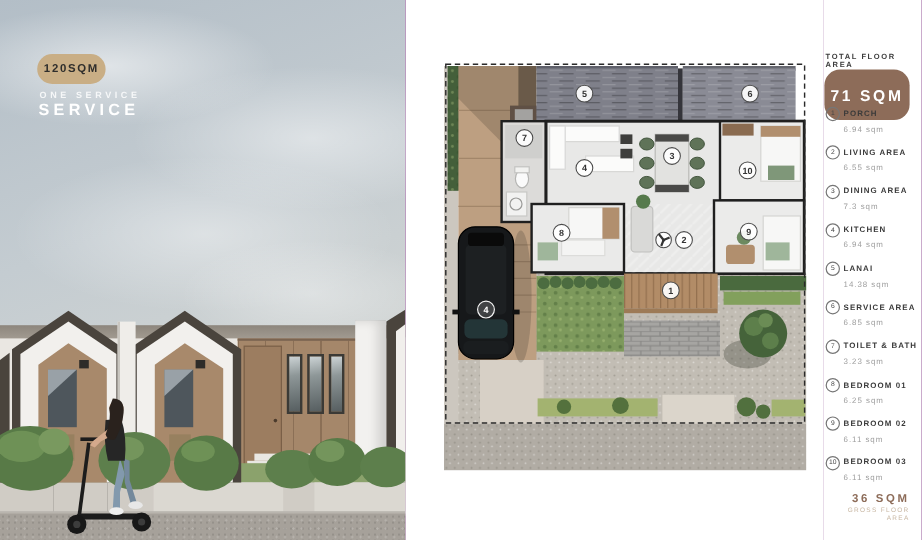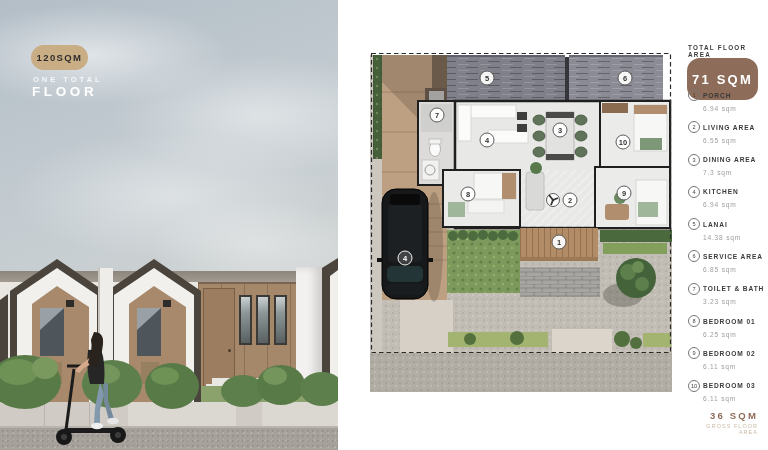--- a/index.html
+++ b/index.html
@@ -161,22 +161,22 @@
         <ellipse cx="97" cy="426" rx="6" ry="3.2" fill="#efefef"></ellipse>
         <ellipse cx="113" cy="421" rx="6" ry="3.2" fill="#e7e7e7"></ellipse>
         <path d="M88,350 Q86,368 90,384 L104,384 Q106,364 101,349 Z" fill="#262626"></path>
         <path d="M92,356 L78,367 L75,371 L79,373 L84,368 L95,362 Z" fill="#d4a98c"></path>
         <circle cx="97" cy="340" r="6" fill="#d4a98c"></circle>
         <path d="M94,332 Q104,332 103,344 Q102,356 96,366 Q90,368 88,362 Q93,350 91,340 Z" fill="#2a221d"></path>
       </g>
     </svg>
 
     <div class="badge-pill abs">120SQM</div>
-    <div class="badge-sub abs">ONE TOTAL</div>
-    <div class="badge-title abs">FLOOR</div>
+    <div class="badge-sub abs">ONE SERVICE</div>
+    <div class="badge-title abs">SERVICE</div>
   </div>
 
   <div class="plan-panel">
     <svg class="plan-svg" width="302" height="340" viewBox="0 0 302 340">
       <defs>
         <pattern id="pg" width="7" height="7" patternUnits="userSpaceOnUse">
           <circle cx="2" cy="2" r=".8" fill="rgba(90,85,75,.30)"></circle>
           <circle cx="5" cy="5" r=".7" fill="rgba(255,255,255,.45)"></circle>
         </pattern>
         <pattern id="pp" width="22" height="6" patternUnits="userSpaceOnUse">

